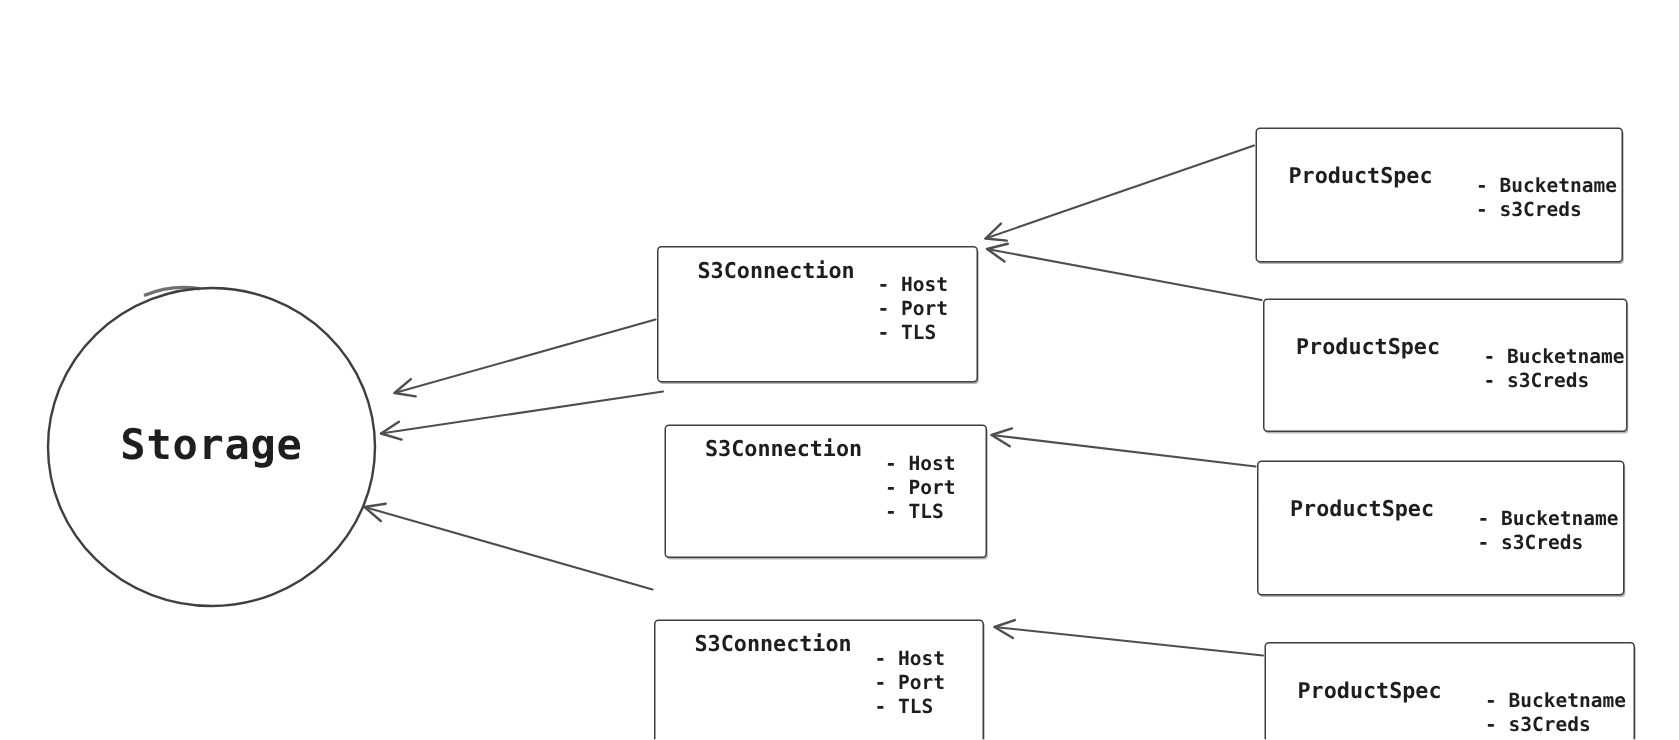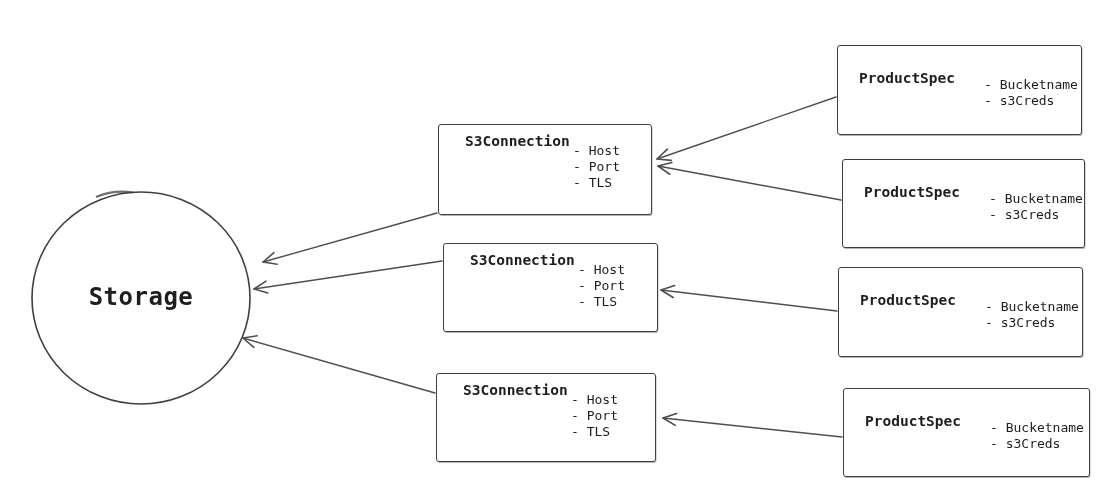--- a/index.html
+++ b/index.html
@@ -18,40 +18,41 @@
     overflow:hidden;
   }
   .wires{position:absolute;left:0;top:0;width:1119px;height:493px;}
   .wires .shape{stroke:var(--stroke);fill:none;stroke-width:1.6;}
   .wires .overlap{stroke:var(--stroke);fill:none;stroke-width:2.2;opacity:.75;}
   .wires .arrow{stroke:var(--arrow);fill:none;stroke-width:1.4;stroke-linecap:round;}
   .wires .arrowhead{stroke:var(--arrow);fill:none;stroke-width:1.6;stroke-linecap:round;stroke-linejoin:round;}
 
   .storage-label{
     position:absolute;left:41px;top:283px;width:200px;
-    text-align:center;font-size:24px;font-weight:600;line-height:28px;
+    text-align:center;font-size:28px;font-weight:600;line-height:28px;
     letter-spacing:.5px;
   }
   .box{
     position:absolute;
     border:1.6px solid var(--stroke);
     border-radius:3px;
     background:var(--background);
     box-shadow:1px 1.5px 0 -0.5px rgba(90,90,90,.45);
     box-sizing:border-box;
+    margin-top:40px;
   }
   .box-title{
     position:absolute;left:26px;top:8px;
     font-size:14.5px;font-weight:600;white-space:pre;
   }
   .box-attrs{position:absolute;}
-  .s3-attrs{left:134px;top:18px;}
+  .s3-attrs{left:146px;top:18px;}
   .ps .box-title{left:21px;top:24px;}
   .ps-attrs{left:146px;top:31px;}
-  .attr-line{font-size:13px;font-weight:400;line-height:16px;white-space:pre;}
+  .attr-line{font-size:13px;font-weight:700;line-height:16px;white-space:pre;}
 </style>
 </head>
 <body>
 
 <div class="canvas">
 
   <svg class="wires" viewBox="0 0 1119 493" xmlns="http://www.w3.org/2000/svg">
     <defs>
       <marker id="ah" markerUnits="userSpaceOnUse" markerWidth="20" markerHeight="20" refX="16" refY="9" orient="auto">
         <path class="arrowhead" d="M3 3 L16 9 L3 15"></path>

